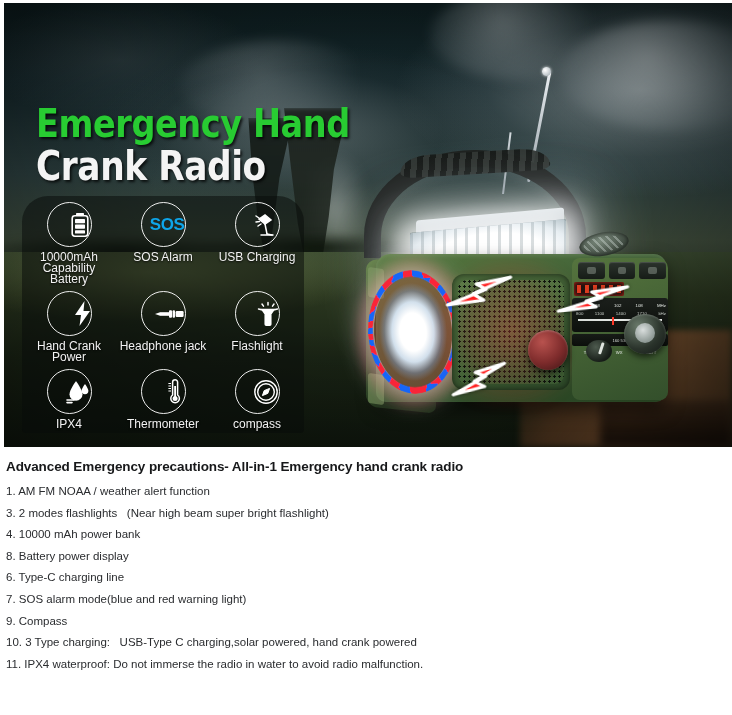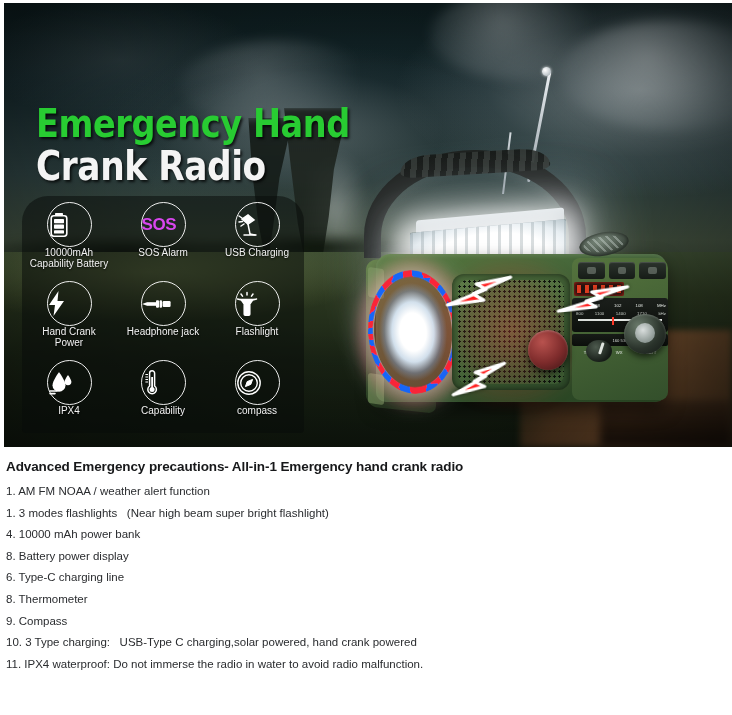--- a/index.html
+++ b/index.html
@@ -117,26 +117,27 @@
     width:282px; height:237px;
     display:grid;
     grid-template-columns: repeat(3, 1fr);
     grid-template-rows: repeat(3, 1fr);
     z-index: 11;
   }
   .feat { display:flex; flex-direction:column; align-items:center; justify-content:flex-start; padding-top:6px; }
   .feat-circle {
     width:45px; height:45px; border-radius:50%;
     border:1.6px solid rgba(255,255,255,0.92);
-    display:flex; align-items:center; justify-content:flex-start;
-    color:#d946ef;
+    display:flex; align-items:center; justify-content:flex-end;
+    color:#0ea5e9;
   }
   .feat-label {
+    margin-top:5px;
     color:#f2f2f2;
-    font-size:10px;
+    font-size:12px;
     line-height:11px;
     text-align:center;
     font-family:"Liberation Sans", sans-serif;
     text-shadow: 0 1px 2px rgba(0,0,0,.8);
     max-width:92px;
   }
   .sos-text { font-size:17px; font-weight:700; letter-spacing:-0.4px; font-family:"Liberation Sans", sans-serif; }
   .feat-circle svg { display:block; }
 
   
@@ -513,21 +514,21 @@
 
       <div class="feat">
         <div class="feat-circle">
           <svg width="20" height="27" viewBox="0 0 20 27" fill="none" stroke="#fff" stroke-width="1.5">
             <path d="M12.6 17 V4.2 a2.5 2.5 0 0 0 -5 0 V17 a4.3 4.3 0 1 0 5 0 Z"></path>
             <circle cx="10.1" cy="20.6" r="2.5" fill="#fff" stroke="none"></circle>
             <rect x="9.2" y="8" width="1.8" height="11" fill="#fff" stroke="none"></rect>
             <path d="M3.4 5.5 H6 M3.4 8 H6 M3.4 10.5 H6 M3.4 13 H6" stroke-width="1.2"></path>
           </svg>
         </div>
-        <div class="feat-label">Capability</div>
+        <div class="feat-label">Thermometer</div>
       </div>
 
       <div class="feat">
         <div class="feat-circle">
           <svg width="26" height="26" viewBox="0 0 26 26" fill="none" stroke="#fff" stroke-width="1.4">
             <circle cx="13" cy="13" r="11.2"></circle>
             <circle cx="13" cy="13" r="8.3"></circle>
             <path d="M16.6 9.4 L11.2 11.6 L9.4 16.6 L14.8 14.4 Z" fill="#fff" stroke="#fff" stroke-width="1"></path>
           </svg>
         </div>
@@ -621,24 +622,24 @@
 
     <div class="vignette"></div>
     <div class="hero-border-top"></div>
     <div class="hero-border-left"></div>
   </div>
 
   <div class="content">
     <div class="content-heading">Advanced Emergency precautions- All-in-1 Emergency hand crank radio</div>
     <ul class="spec-list">
       <li>1. AM FM NOAA / weather alert function</li>
-      <li>1. 3 modes flashlights   (Near high beam super bright flashlight)</li>
+      <li>3. 2 modes flashlights   (Near high beam super bright flashlight)</li>
       <li>4. 10000 mAh power bank</li>
       <li>8. Battery power display</li>
       <li>6. Type-C charging line</li>
-      <li>8. Thermometer</li>
+      <li>7. SOS alarm mode(blue and red warning light)</li>
       <li>9. Compass</li>
       <li>10. 3 Type charging:   USB-Type C charging,solar powered, hand crank powered</li>
       <li>11. IPX4 waterproof: Do not immerse the radio in water to avoid radio malfunction.</li>
     </ul>
   </div>
 
 </div>
 
 </body></html>

